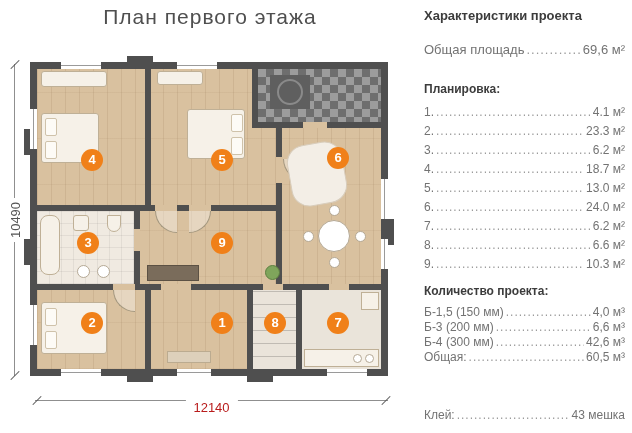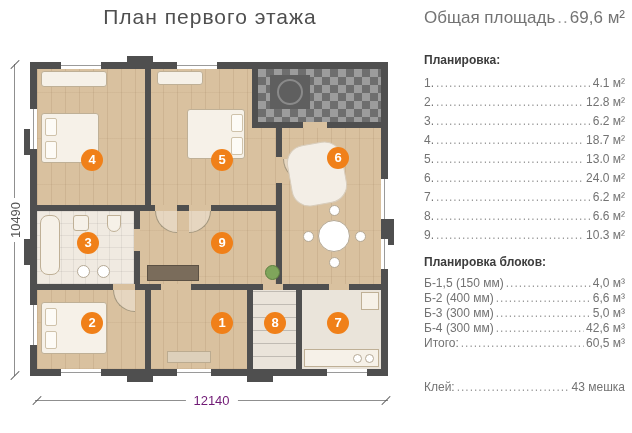--- a/index.html
+++ b/index.html
@@ -58,37 +58,37 @@
   .dim-v .line { position:absolute; left:8px; top:0; width:1px; height:100%; background:#8f8f8f; }
   .dim-v .tick { position:absolute; width:12px; height:1px; background:#555; transform:rotate(-45deg); left:3px; }
   .dim-v .label {
     position:absolute; left:-13px; top:50%; width:44px; text-align:center;
     transform:translateY(-50%) rotate(-90deg); background:#fff; font-size:13px; color:#555; padding:1px 0;
   }
   .dim-h { position:absolute; left:35px; top:392px; width:353px; height:16px; }
   .dim-h .line { position:absolute; left:0; top:8px; width:100%; height:1px; background:#8f8f8f; }
   .dim-h .tick { position:absolute; width:12px; height:1px; background:#555; transform:rotate(-45deg); top:8px; }
   .dim-h .label {
-    position:absolute; left:50%; top:1px; transform:translateX(-50%);
-    background:#fff; padding:0 8px; font-size:13px; color:#701a75;
+    position:absolute; left:50%; top:8px; transform:translateX(-50%);
+    background:#fff; padding:0 8px; font-size:13px; color:#b91c1c;
   }
   
   .panel { position:absolute; left:424px; top:8px; width:201px; color:#737373; }
   .panel-header { font-size:13px; font-weight:bold; color:#3c3c3c; margin-bottom:19px; }
   .section-header { font-size:12px; font-weight:bold; color:#3c3c3c; margin-bottom:7px; }
   .row { display:flex; align-items:baseline; }
   .row .lbl { white-space:nowrap; }
   .row .dots { flex:1; overflow:hidden; white-space:nowrap; margin:0 2px; color:#9a9a9a; }
   .row .dots::after { content:"..................................................................."; letter-spacing:1px; }
   .row .val { white-space:nowrap; }
-  .total-row { font-size:17px; margin-bottom:25px; }
+  .total-row { font-size:13px; margin-bottom:25px; }
   .layout-list .row { font-size:12px; line-height:19px; }
   .blocks { margin-top:10px; }
   .blocks-list .row { font-size:12px; line-height:15px;align-items:flex-end; }
-  .glue-row { font-size:12px; margin-top:29px; }
+  .glue-row { font-size:12px; margin-top:43px; }
 </style>
 </head>
 <body>
 
 <div class="page-title">План первого этажа</div>
 
 <div class="plan">
 
   <div class="floor-tile" style="left:0;top:142px;width:97px;height:73px;"></div>
   <div class="floor-porch" style="left:221px;top:0;width:123px;height:53px;"></div>
@@ -200,38 +200,39 @@
   <div class="label">10490</div>
 </div>
 <div class="dim-h">
   <div class="line"></div>
   <div class="tick" style="left:-4px;"></div>
   <div class="tick" style="right:-4px;"></div>
   <div class="label">12140</div>
 </div>
 
 <aside class="panel">
+  <div class="panel-header">Характеристики проекта</div>
 
   <div class="row total-row">
     <span class="lbl">Общая площадь</span>
     <span class="dots"></span>
     <span class="val">69,6 м²</span>
   </div>
 
   <div class="section-header">Планировка:</div>
   <div class="layout-list">
     <div class="row">
         <span class="lbl">1.</span>
         <span class="dots"></span>
         <span class="val">4.1 м²</span>
       </div>
     <div class="row">
         <span class="lbl">2.</span>
         <span class="dots"></span>
-        <span class="val">12.8 м²</span>
+        <span class="val">23.3 м²</span>
       </div>
     <div class="row">
         <span class="lbl">3.</span>
         <span class="dots"></span>
         <span class="val">6.2 м²</span>
       </div>
     <div class="row">
         <span class="lbl">4.</span>
         <span class="dots"></span>
         <span class="val">18.7 м²</span>
@@ -257,44 +258,39 @@
         <span class="val">6.6 м²</span>
       </div>
     <div class="row">
         <span class="lbl">9.</span>
         <span class="dots"></span>
         <span class="val">10.3 м²</span>
       </div>
   </div>
 
   <div class="blocks">
-    <div class="section-header">Планировка блоков:</div>
+    <div class="section-header">Количество проекта:</div>
     <div class="blocks-list">
       <div class="row">
           <span class="lbl">Б-1,5 (150 мм)</span>
           <span class="dots"></span>
           <span class="val">4,0 м³</span>
         </div>
       <div class="row">
-          <span class="lbl">Б-2 (400 мм)</span>
+          <span class="lbl">Б-3 (200 мм)</span>
           <span class="dots"></span>
           <span class="val">6,6 м³</span>
-        </div>
-      <div class="row">
-          <span class="lbl">Б-3 (300 мм)</span>
-          <span class="dots"></span>
-          <span class="val">5,0 м³</span>
         </div>
       <div class="row">
           <span class="lbl">Б-4 (300 мм)</span>
           <span class="dots"></span>
           <span class="val">42,6 м³</span>
         </div>
       <div class="row">
-          <span class="lbl">Итого:</span>
+          <span class="lbl">Общая:</span>
           <span class="dots"></span>
           <span class="val">60,5 м³</span>
         </div>
     </div>
   </div>
 
   <div class="row glue-row">
     <span class="lbl">Клей:</span>
     <span class="dots"></span>
     <span class="val">43 мешка</span>

